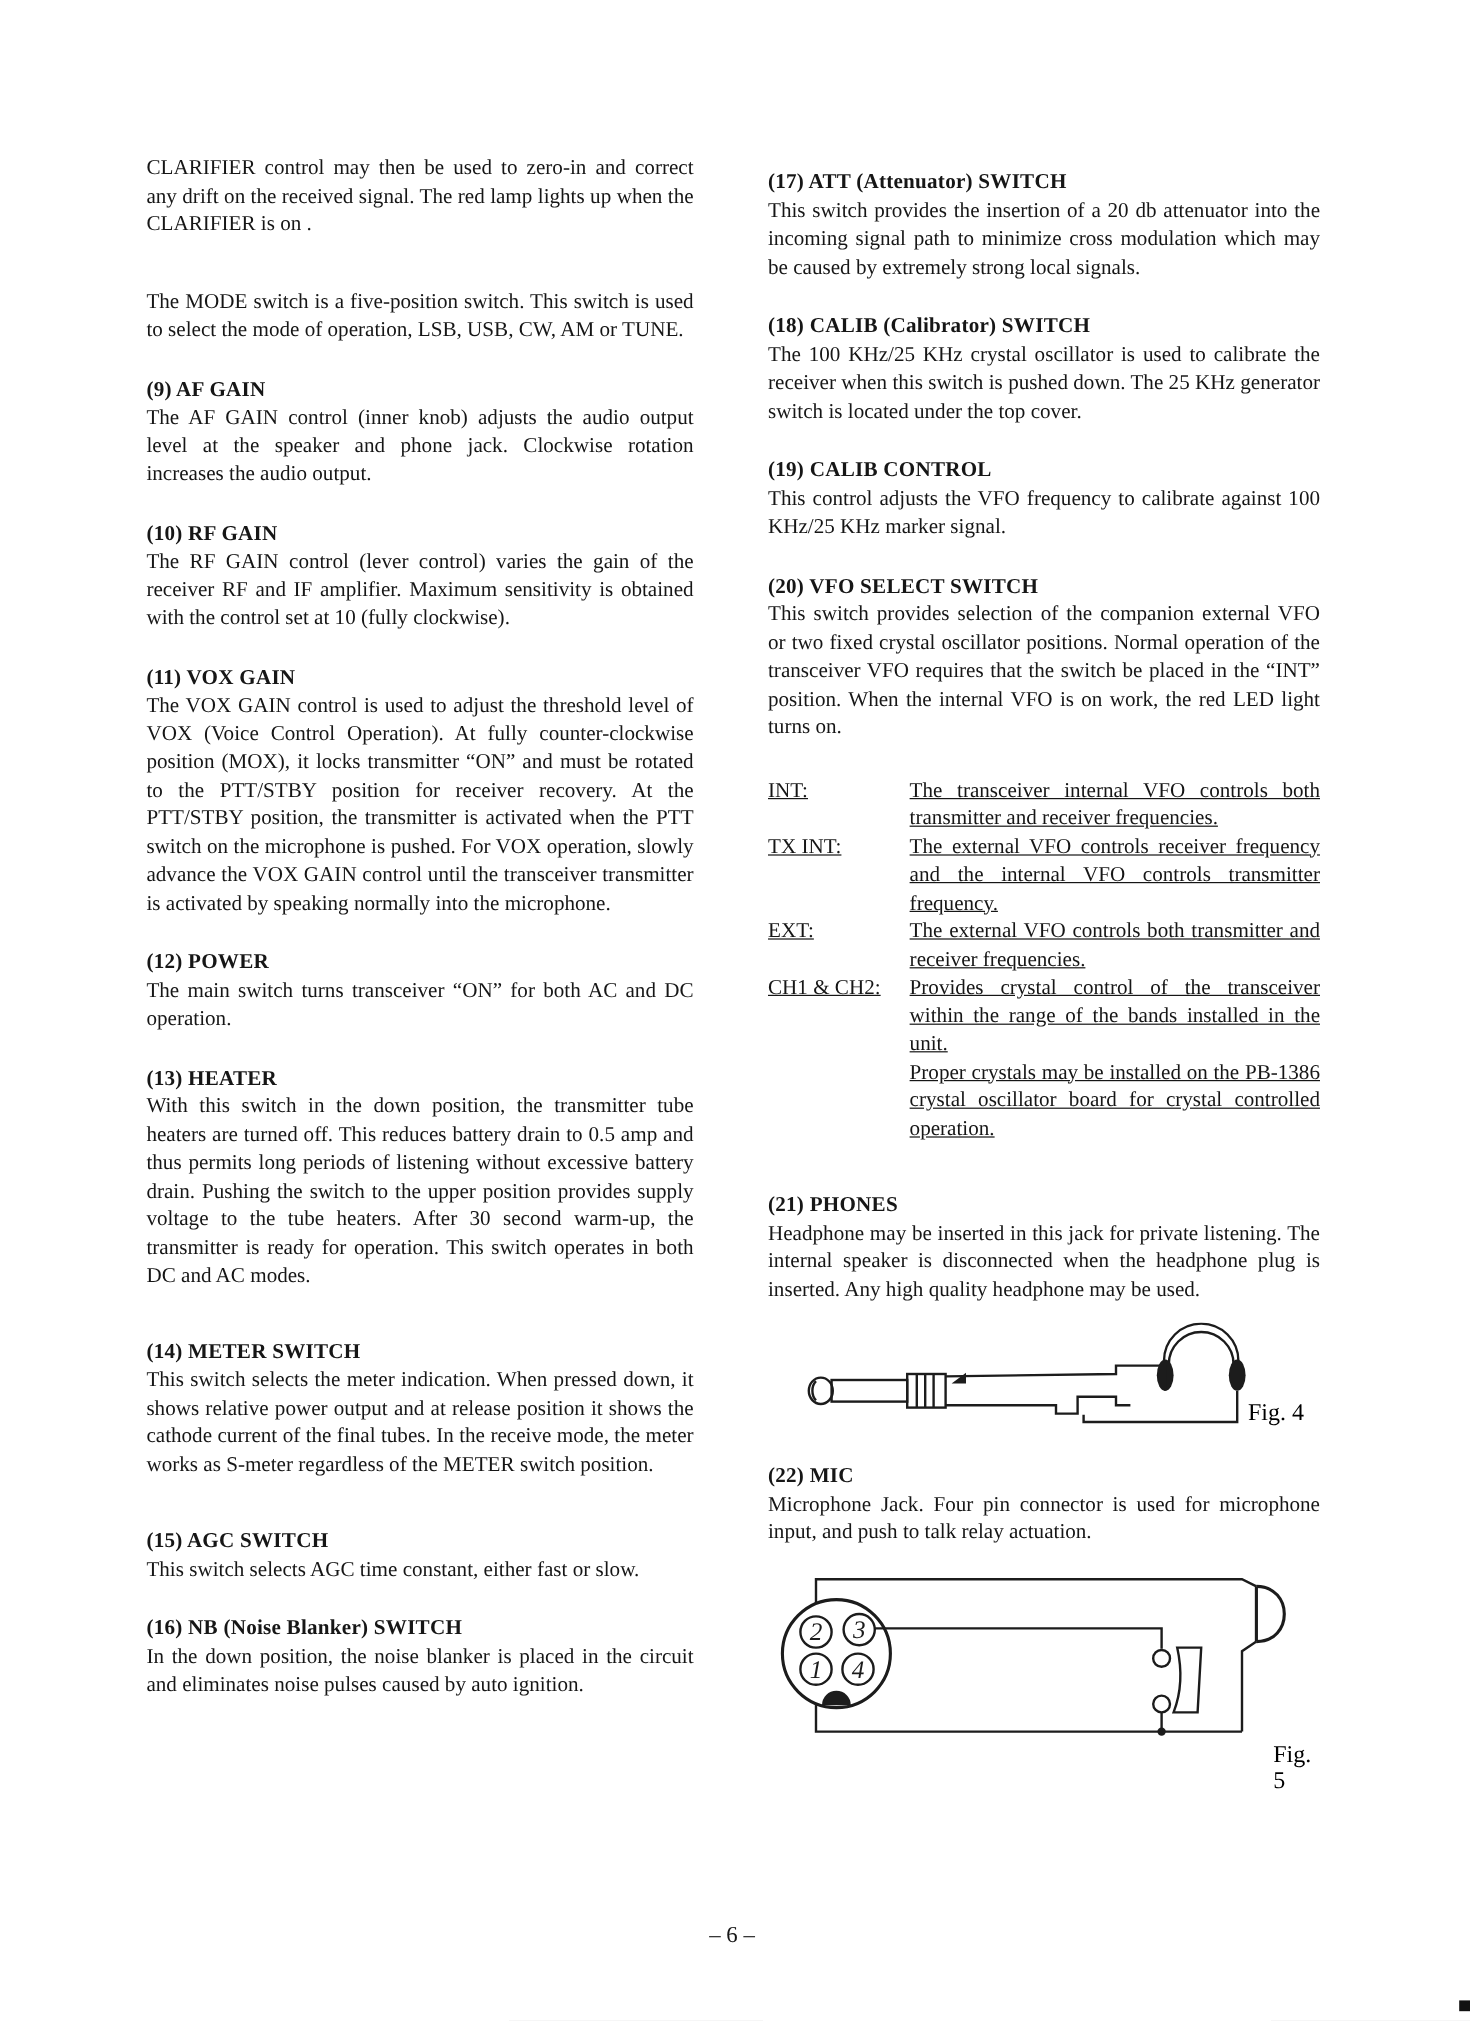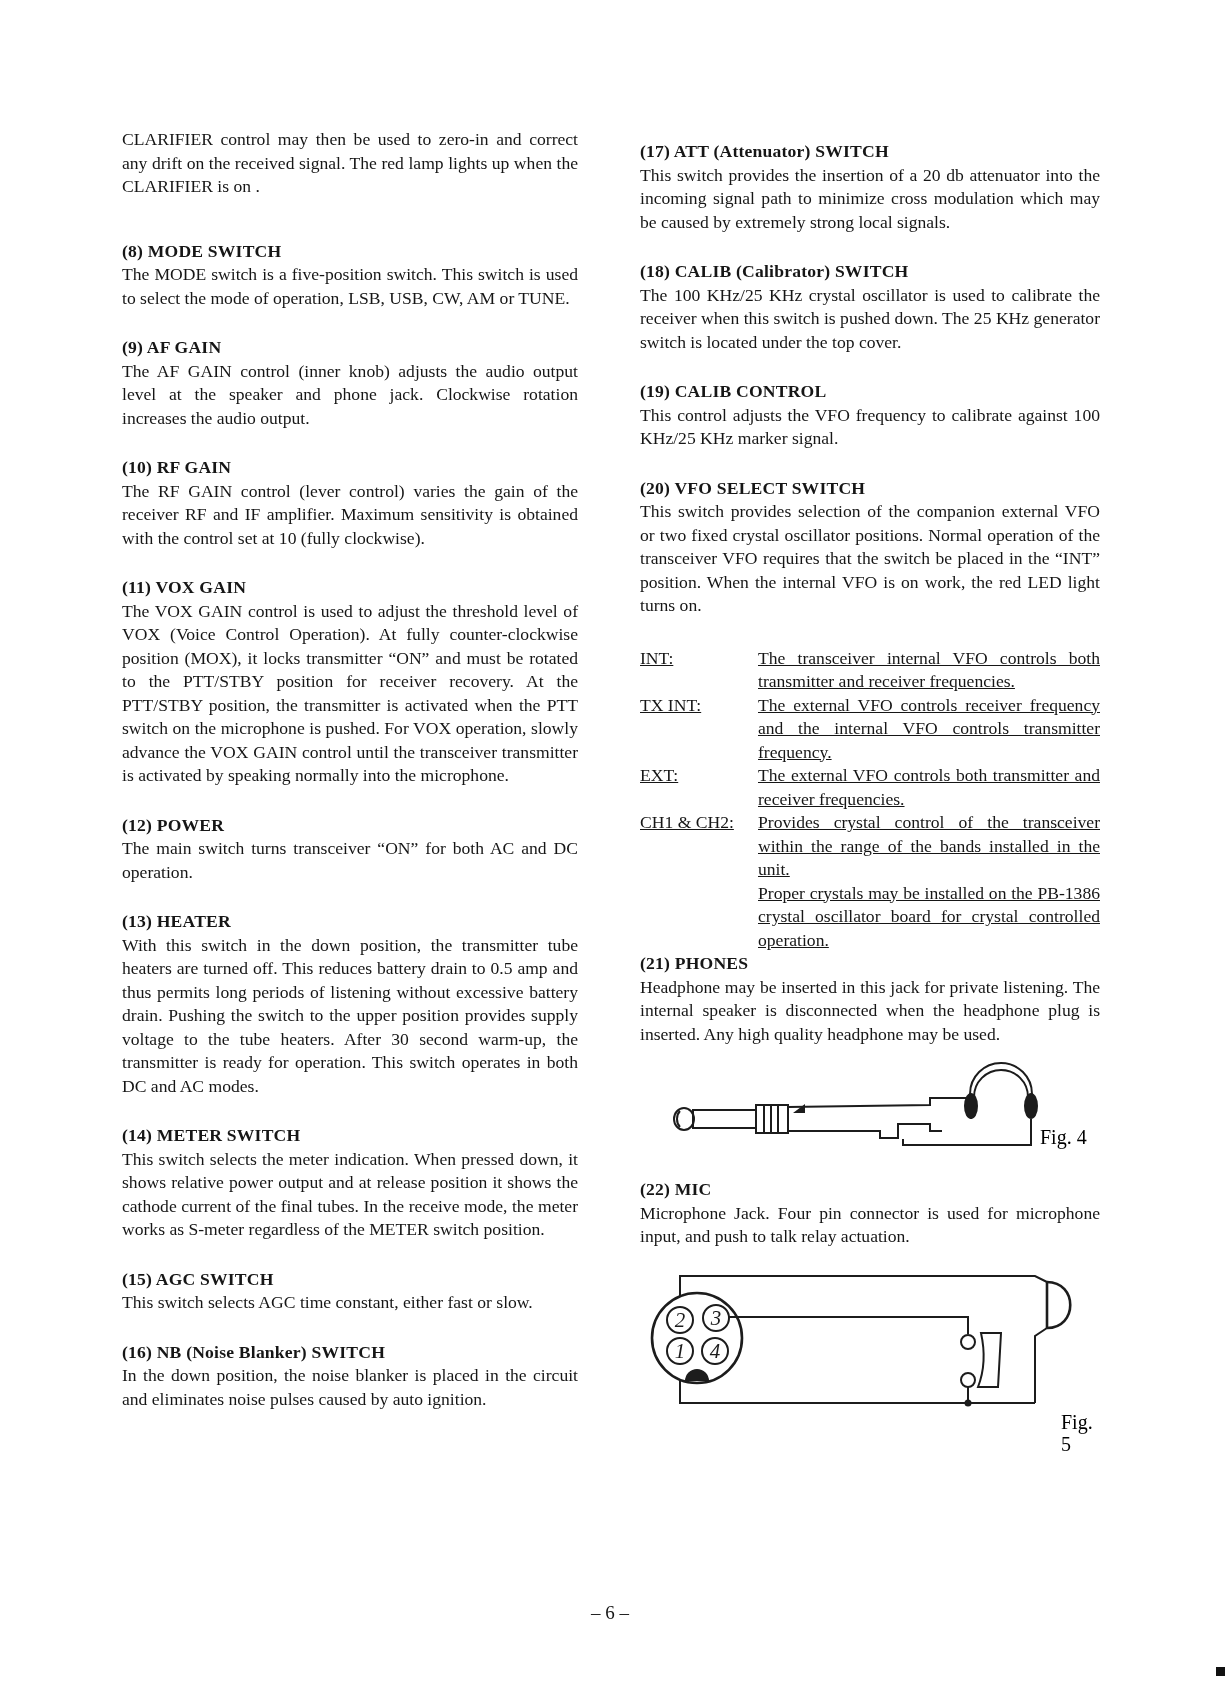--- a/index.html
+++ b/index.html
@@ -7,21 +7,21 @@
     position:relative; width:1225px; height:1684px; margin:0 auto;
     background:#ffffff; overflow:hidden;
     font-family:"Liberation Serif", serif; color:#161616;
   }
   .col { position:absolute; }
   .col-left  { left:122px; top:128px; width:456px; }
   .col-right { left:640px; top:140px; width:460px; }
   .sec { margin:0; }
   .sec + .sec { margin-top:26px; }
   .sec.mt-xl { margin-top:41px; }
-  .sec.mt-lg { }
+  .sec.mt-lg { margin-top:40px; }
   h2 {
     margin:0; font-size:17.6px; line-height:23.5px; font-weight:bold;
     letter-spacing:0.2px;
   }
   p.body {
     margin:0; font-size:17.6px; line-height:23.5px;
     text-align:justify; text-justify:inter-word;
   }
   .vfo-list { margin-top:29px;text-decoration:underline; }
   .vfo-row { display:flex; }
@@ -56,21 +56,20 @@
 </style>
 </head>
 <body>
 
 <div class="page">
 
   <div class="col col-left">
     <p class="body">CLARIFIER control may then be used to zero-in and correct any drift on the received signal. The red lamp lights up when the CLARIFIER is on .</p>
 
     <div class="sec mt-xl">
-      <h2>(8) MODE SWITCH</h2>
       <p class="body">The MODE switch is a five-position switch. This switch is used to select the mode of operation, LSB, USB, CW, AM or TUNE.</p>
     </div>
 
     <div class="sec">
       <h2>(9) AF GAIN</h2>
       <p class="body">The AF GAIN control (inner knob) adjusts the audio output level at the speaker and phone jack. Clockwise rotation increases the audio output.</p>
     </div>
 
     <div class="sec">
       <h2>(10) RF GAIN</h2>

